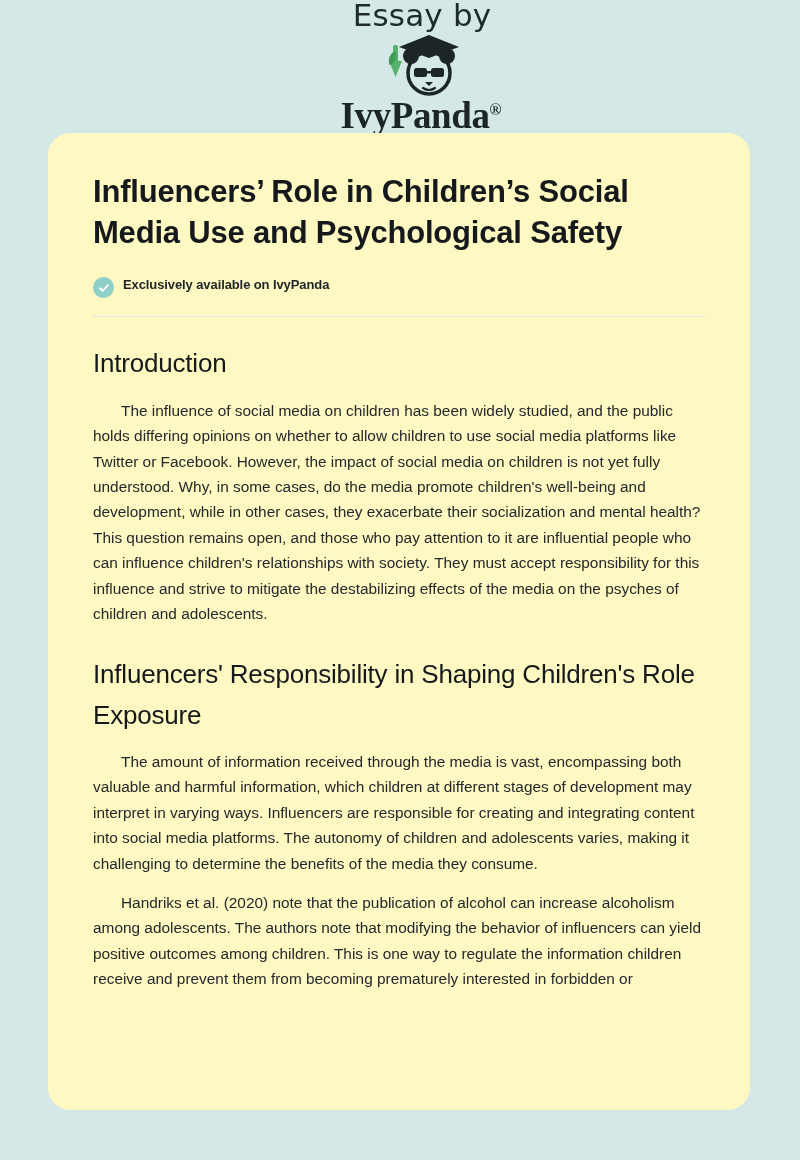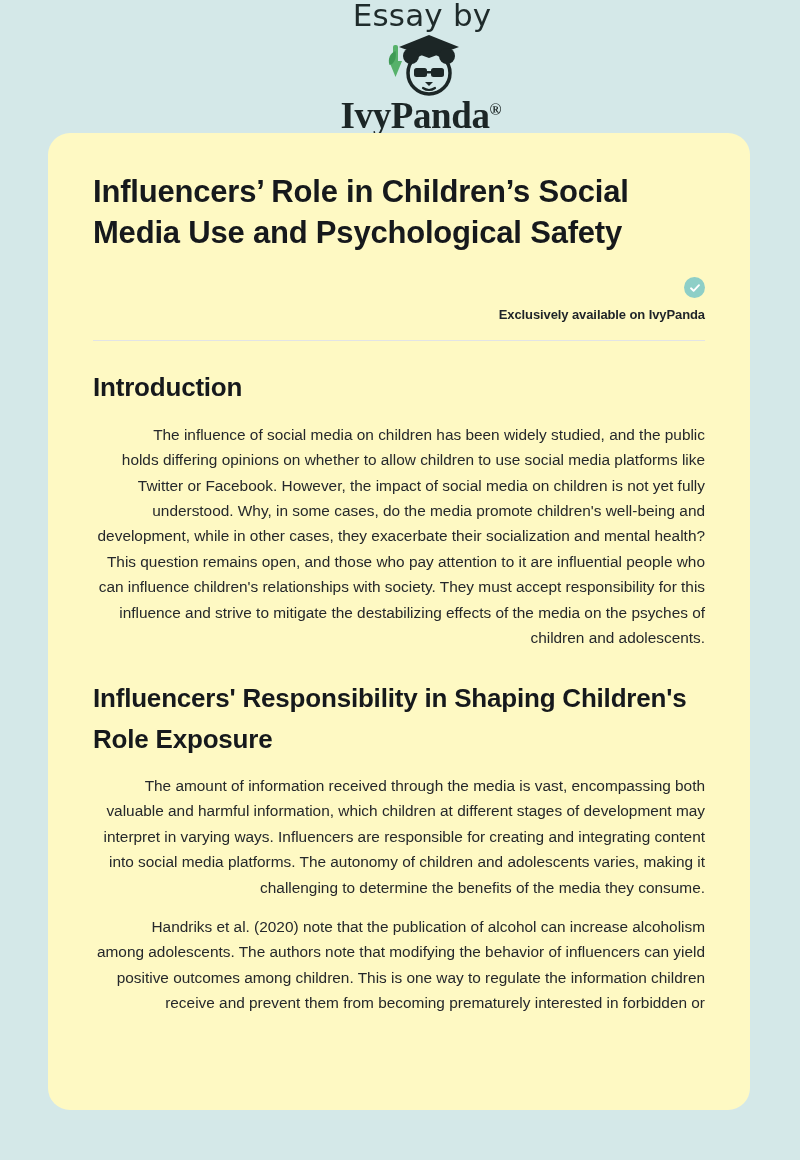--- a/index.html
+++ b/index.html
@@ -77,24 +77,23 @@
     font-weight: 700;
     font-size: 31px;
     line-height: 1.33;
     color: #16191c;
     margin: 0 0 0 0;
     letter-spacing: -0.2px;
   }
 
   .exclusive-badge {
     display: flex;
-    align-items: flex-end;
+    align-items: flex-start;
     margin-top: 24px;
     gap: 9px;
-    flex-direction: column;
   }
   .badge-check {
     width: 21px;
     height: 21px;
     border-radius: 50%;
     background: #8ecfc7;
     display: flex;
     align-items: center;
     justify-content: center;
     flex: none;
@@ -110,37 +109,37 @@
 
   .doc-divider {
     height: 1px;
     background: #e2e4e6;
     margin: 18px 0 0 0;
     border: 0;
   }
 
   .doc-h2 {
     font-family: "Liberation Sans", sans-serif;
-    font-weight: 700;
+    font-weight: 400;
     font-size: 26px;
     line-height: 1.55;
     color: #16191c;
     margin: 28px 0 0 0;
     letter-spacing: -0.2px;
   }
   .doc-h2.first { margin-top: 26px; }
 
   .doc-p {
     font-family: "Liberation Sans", sans-serif;
     font-size: 15.4px;
     line-height: 25.4px;
     color: #25282b;
     margin: 14px 0 0 0;
     text-indent: 28px;
-    text-align: right;
+    text-align: left;
   }
 </style>
 </head>
 <body>
 
 <div class="brand-header">
   <span class="brand-essay-by">Essay by</span>
 
   <span class="brand-logo-mark">
     <svg width="92" height="66" viewBox="0 0 92 66" xmlns="http://www.w3.org/2000/svg">

